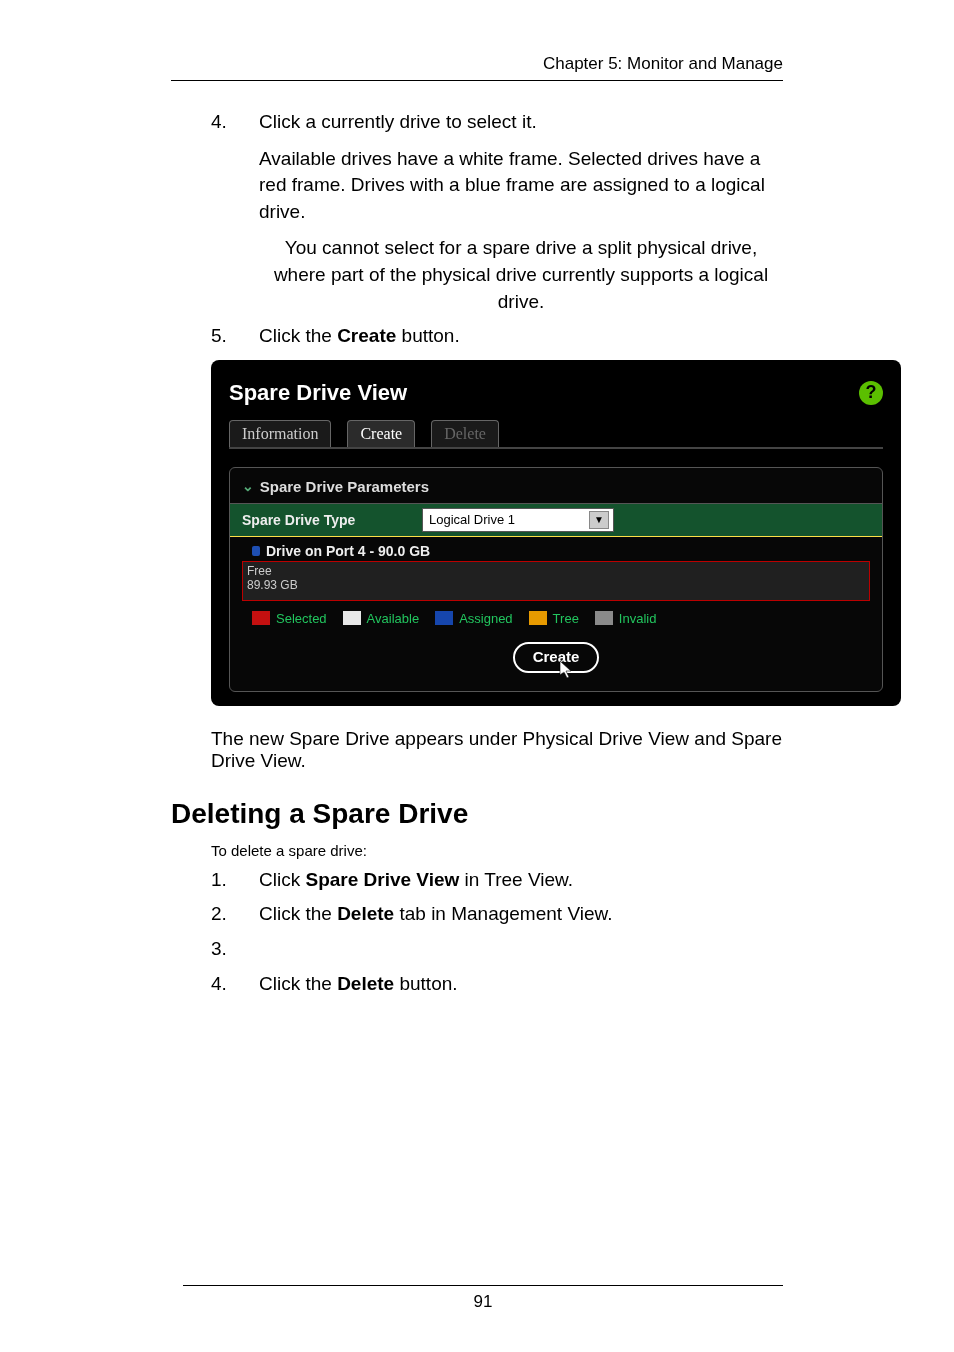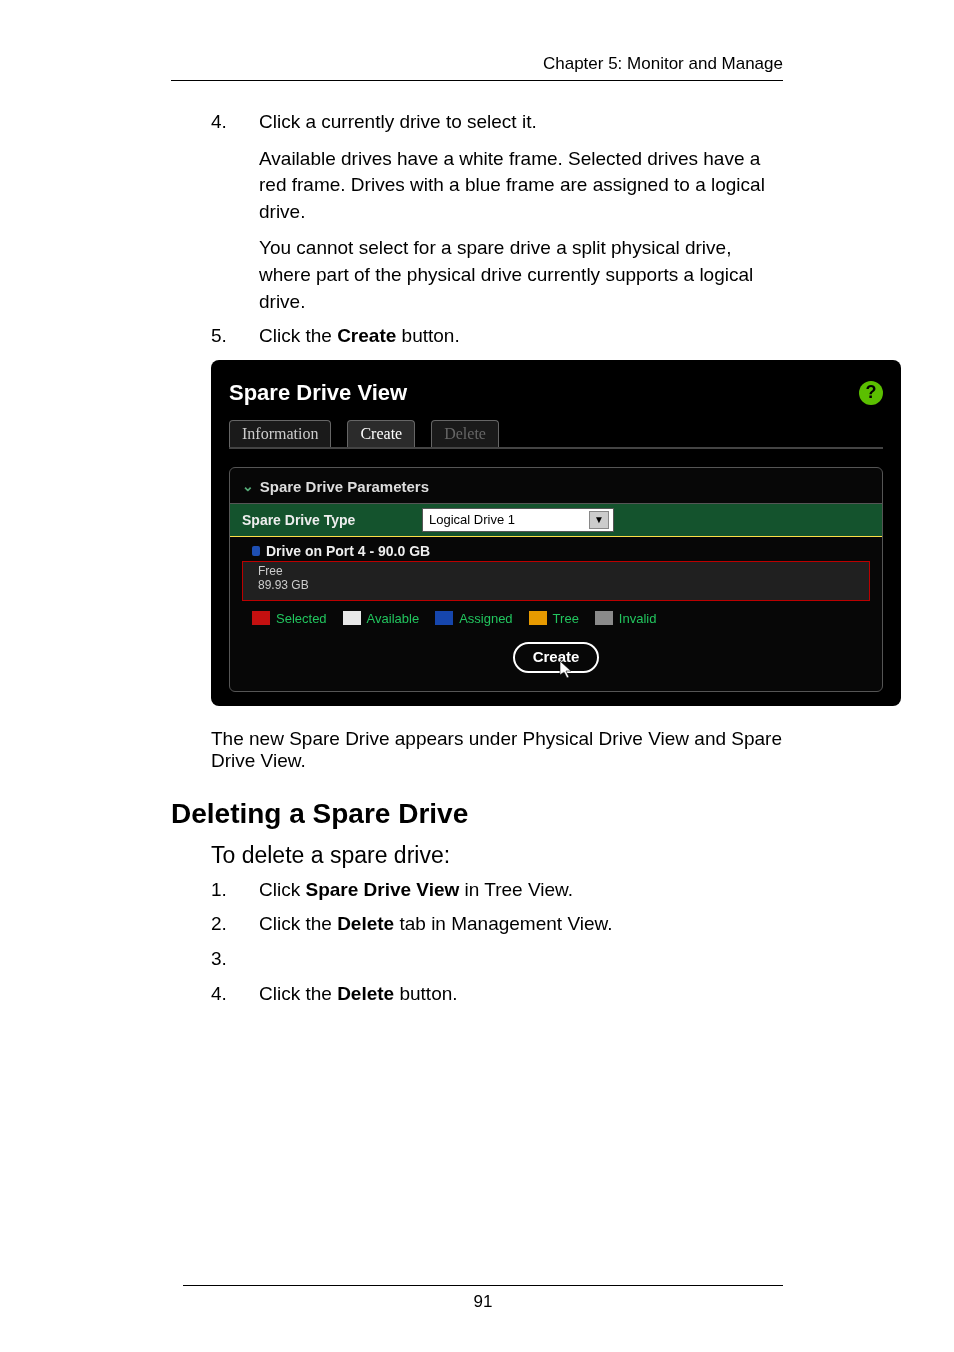--- a/index.html
+++ b/index.html
@@ -38,21 +38,21 @@
     margin-bottom: 8px;
     font-size: 19px;
     line-height: 1.4;
   }
   .step-num {
     min-width: 24px;
   }
   .step-body p {
     margin: 0 0 10px 0;
   }
-  .step-body p:last-child { margin-bottom: 0; }
+  .step-body p:last-child { margin-bottom: 0; text-align: center; }
 
   
   .scrshot {
     margin: 8px 0 22px 40px;
     width: 690px;
     background: #000;
     border-radius: 8px;
     padding: 20px 18px 14px 18px;
     box-sizing: border-box;
   }
@@ -148,21 +148,21 @@
     display:flex; align-items:center; gap:6px;
   }
   .blue-dot { width:8px; height:10px; background:#1e4fb3; border-radius:2px; display:inline-block;}
   .free-block {
     margin: 2px 12px 0 12px;
     height: 34px;
     border: 1px solid #bb0000;
     background: #202020;
     color: #ccc;
     font-size: 12px;
-    padding: 2px 15px;
+    padding: 2px 4px;
     line-height: 1.2;
   }
   .legend {
     display:flex; gap: 16px;
     padding: 10px 12px 0 22px;
     color:#22c55e; font-size:13px;
   }
   .legend-item { display:flex; align-items:center; gap:6px; }
   .sw { width:18px; height:14px; display:inline-block; }
   .sw-selected { background:#c41010; }
@@ -188,21 +188,21 @@
   .caption-after {
     margin: 0 0 26px 40px;
     font-size: 19px;
   }
   .section-heading {
     font-size: 28px;
     font-weight: bold;
     margin: 0 0 12px 0;
   }
   .body-line {
-    font-size: 23px;
+    font-size: 15px;
     margin: 0 0 8px 40px;
   }
   .footer-area {
     position:absolute;
     left:102px; right:90px; bottom:40px;
   }
   .hr-bot {
     border:none; border-top:1px solid #000; margin:0 0 6px 0;
   }
   .page-num { text-align:center; font-size:17px; }

